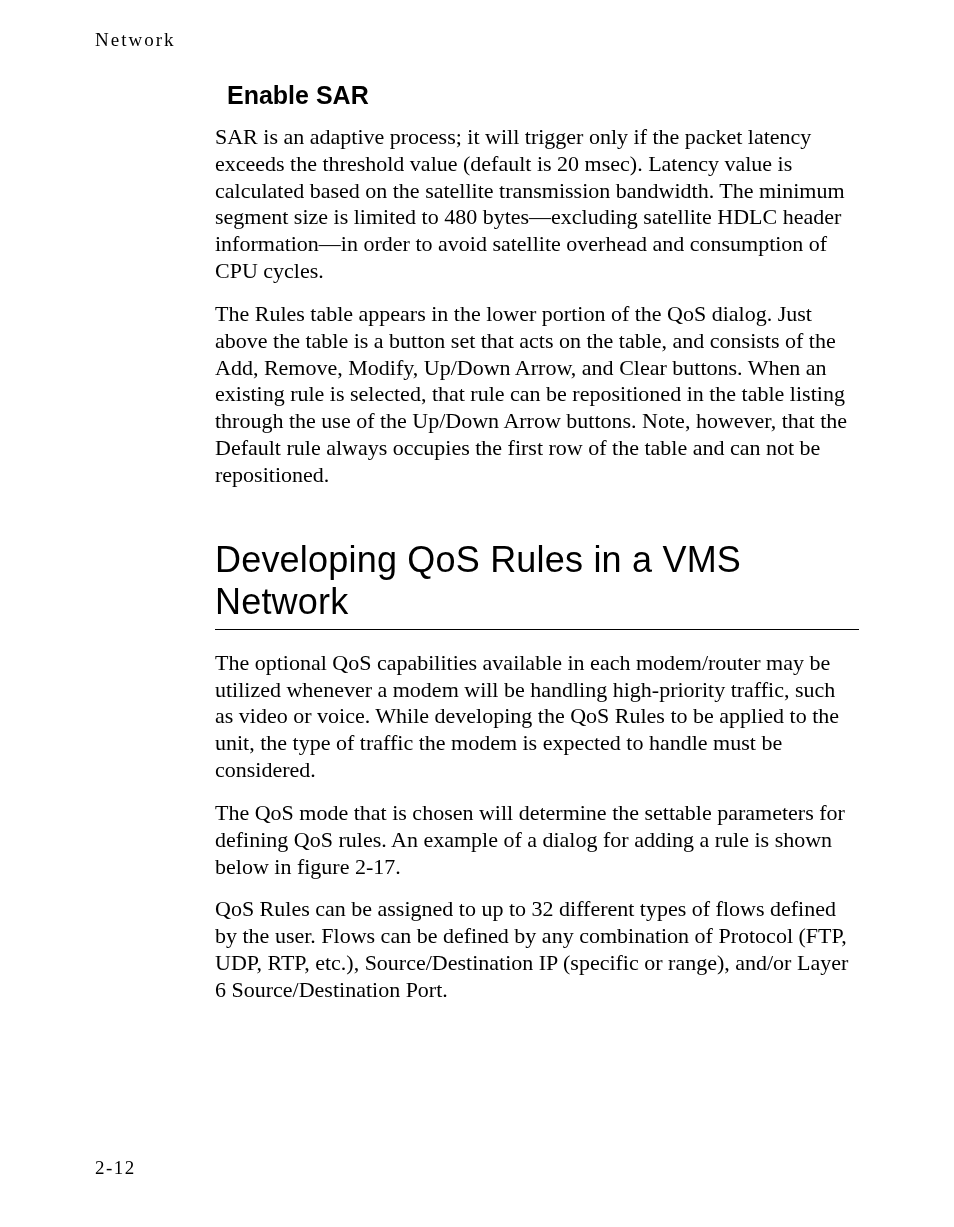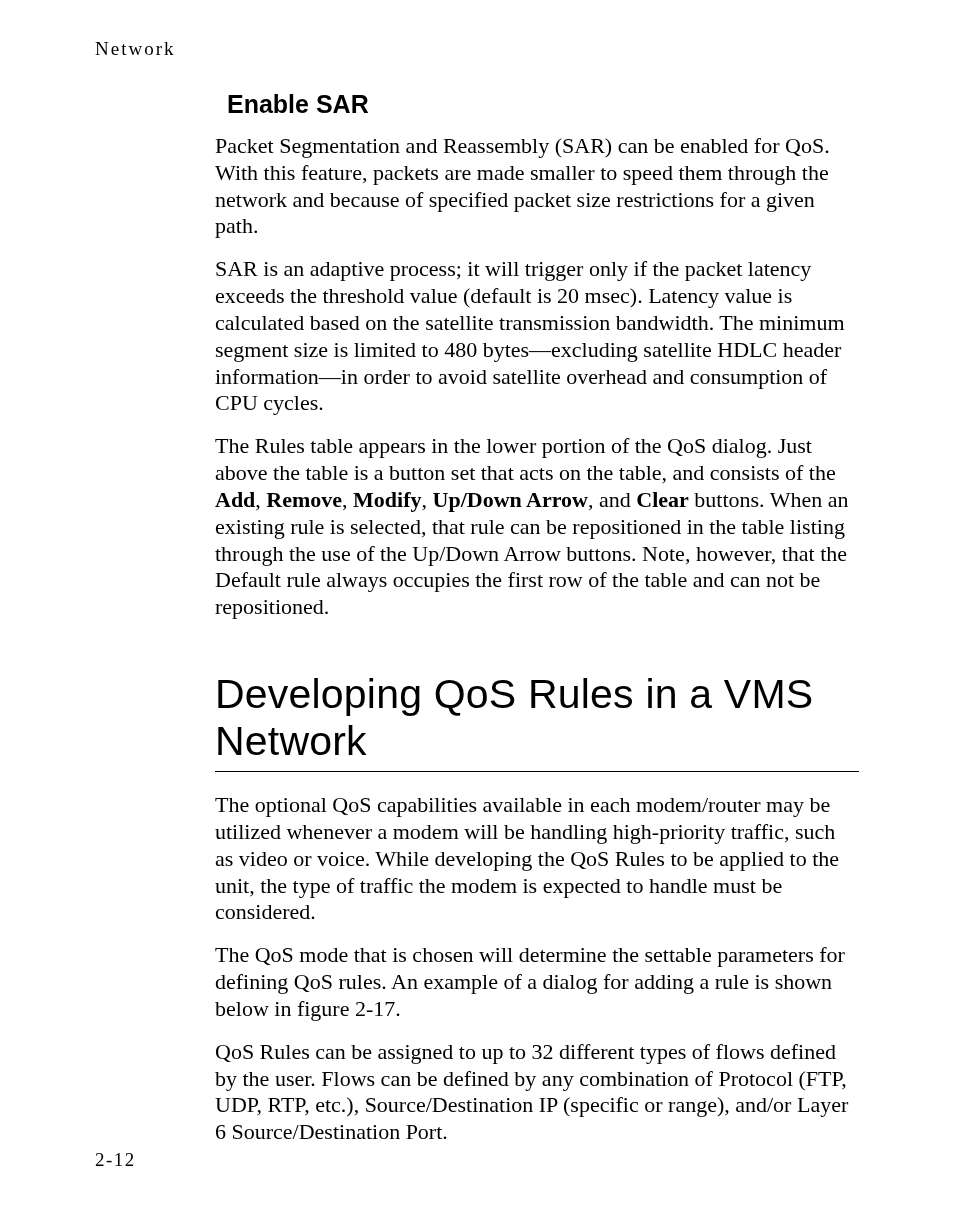--- a/index.html
+++ b/index.html
@@ -10,82 +10,81 @@
     height: 1227px;
     background: #fff;
     font-family: "Times New Roman", Times, serif;
     color: #000;
   }
   .page {
     position: relative;
     width: 954px;
     height: 1227px;
     box-sizing: border-box;
-    padding: 40px 95px 0 95px;
+    padding: 31px 95px 0 95px;
   }
   .running-head {
     font-family: "Times New Roman", Times, serif;
     font-size: 19px;
     letter-spacing: 2px;
     margin-top: -2px;
     margin-bottom: 30px;
   }
   .content {
     margin-left: 120px;
   }
   .h3 {
     font-family: Arial, Helvetica, sans-serif;
     font-weight: bold;
     font-size: 25px;
     margin: 0 0 14px 12px;
   }
   .h2 {
     font-family: Arial, Helvetica, sans-serif;
     font-weight: normal;
-    font-size: 41px;
+    font-size: 36px;
     margin: 50px 0 6px 0;
     letter-spacing: 0.2px;
   }
   .rule {
     border: none;
     border-top: 1px solid #000;
     margin: 6px 0 20px 0;
   }
   p.body {
     font-family: "Times New Roman", Times, serif;
     font-size: 22px;
     line-height: 1.22;
     margin: 0 0 16px 0;
     text-align: left;
   }
   .footer {
     position: absolute;
-    bottom: 56px;
+    bottom: 48px;
     left: 95px;
     right: 95px;
     display: flex;
     justify-content: flex-start;
     font-family: "Times New Roman", Times, serif;
     font-size: 19px;
     letter-spacing: 1.5px;
     flex-direction: column;
   }
-  .bold { font-weight: bold; }
+  .bold { font-weight: normal; }
 </style>
 </head>
 <body>
 
 <div class="page">
 
   <div class="running-head">Network</div>
 
   <div class="content">
 
     <div class="h3">Enable SAR</div>
-    <p class="body">Packet Segmentation and Reassembly (SAR) can be enabled for QoS. With this feature, packets are made smaller to speed them through the network and because of specified packet size restrictions for a given path.</p>
     <p class="body">SAR is an adaptive process; it will trigger only if the packet latency exceeds the threshold value (default is 20 msec). Latency value is calculated based on the satellite transmission bandwidth. The minimum segment size is limited to 480 bytes—excluding satellite HDLC header information—in order to avoid satellite overhead and consumption of CPU cycles.</p>
 
     <p class="body">
       <span>The Rules table appears in the lower portion of the QoS dialog. Just above the table is a button set that acts on the table, and consists of the </span><span class="bold">Add</span><span>, </span><span class="bold">Remove</span><span>, </span><span class="bold">Modify</span><span>, </span><span class="bold">Up/Down Arrow</span><span>, and </span><span class="bold">Clear</span><span> buttons. When an existing rule is selected, that rule can be repositioned in the table listing through the use of the Up/Down Arrow buttons. Note, however, that the Default rule always occupies the first row of the table and can not be repositioned.</span>
     </p>
 
     <div class="h2">Developing QoS Rules in a VMS Network</div>
     <hr class="rule">
     <p class="body">The optional QoS capabilities available in each modem/router may be utilized whenever a modem will be handling high-priority traffic, such as video or voice. While developing the QoS Rules to be applied to the unit, the type of traffic the modem is expected to handle must be considered.</p>
 

